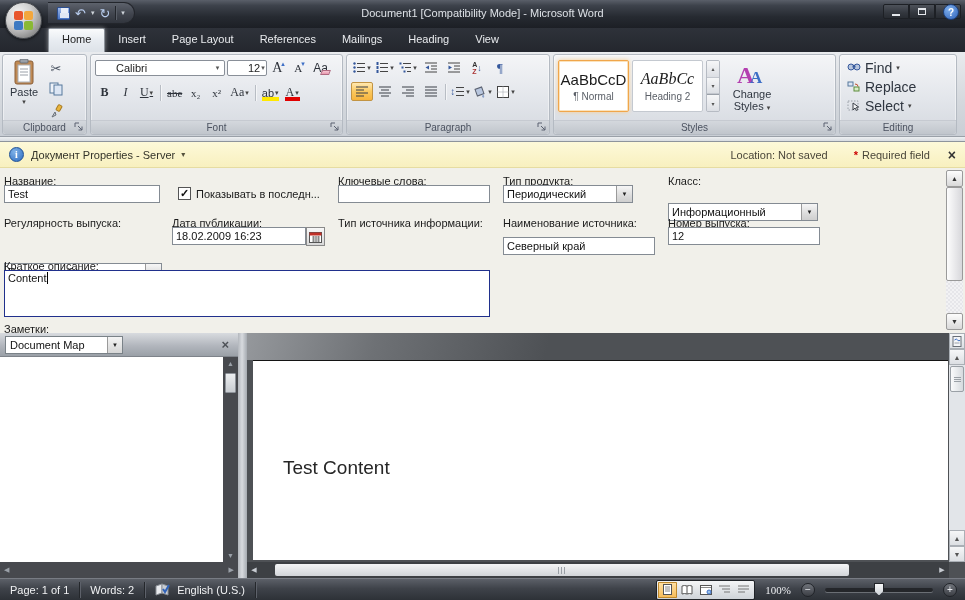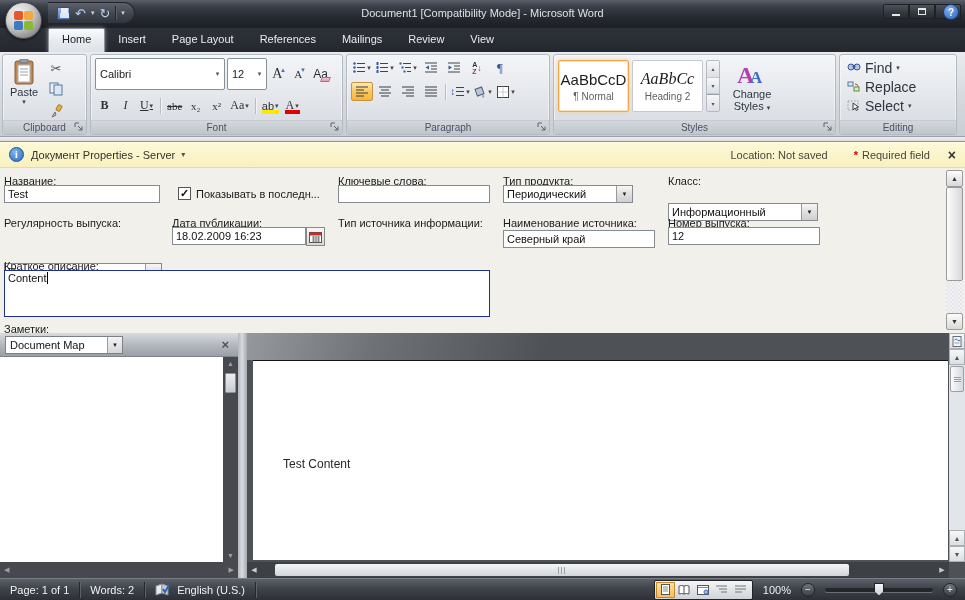--- a/index.html
+++ b/index.html
@@ -61,22 +61,22 @@
   .grp-clipboard { width:85px; }
   .clip-flex { display:flex; height:100%; }
   .pastebtn { width:42px; display:flex; flex-direction:column; align-items:center; padding-top:4px; gap:1px; }
   .pastebtn .lbl { font-size:11px; color:#2f3640; }
   .pastebtn .dd { font-size:7px; color:#444; line-height:5px; }
   .clip-col { display:flex; flex-direction:column; padding-top:4px; gap:3px; }
   .sbtn { width:22px; height:19px; display:flex; align-items:center; justify-content:center; font-size:13px; color:#4d5664; }
 
   .grp-font { width:253px; }
   .fr { display:flex; align-items:center; padding:3px 4px 0 4px; gap:2px; }
-  .combo { height:32px; background:#fff; border:1px solid #898f98; border-radius:2px;
-    display:flex; align-items:center; font-size:11px; color:#222; padding-left:4px; position:relative; }
+  .combo { height:16px; background:#fff; border:1px solid #898f98; border-radius:2px;
+    display:flex; align-items:center; font-size:11px; color:#222; padding-left:20px; position:relative; }
   .combo .arr { margin-left:auto; width:13px; height:100%; display:flex; align-items:center; justify-content:center;
     font-size:7px; color:#555; }
   .fbtn { min-width:19px; height:19px; display:flex; align-items:center; justify-content:center;
     font-size:12px; color:#2e333b; padding:0 2px; }
   .fbtn .dd { font-size:7px; color:#444; margin-left:1px; }
   .serif { font-family:"Liberation Serif", serif; }
   .vsep { width:1px; height:16px; background:#b8bdc4; margin:0 2px; box-shadow:1px 0 0 #f4f5f7; }
   .underbar { position:relative; }
   .underbar:after { content:""; position:absolute; left:2px; right:2px; bottom:1px; height:4px; }
   .hl-btn:after { background:#ffe800; }
@@ -187,21 +187,21 @@
   .dm-hscroll { position:absolute; left:0; bottom:0; width:238px; height:16px; background:#47494e;
     display:flex; align-items:center; justify-content:space-between; padding:0 4px; font-size:7px; color:#9aa0a8; }
 
   .splitter { position:absolute; left:238px; top:0; width:9px; height:245px;
     background:linear-gradient(90deg,#b3b7bd,#d8dbdf 45%,#a6abb1); }
 
   .docarea { position:absolute; left:247px; top:0; right:0; height:245px; background:#4e5155; overflow:hidden; }
   .docarea .wedge { position:absolute; left:0; top:0; width:100%; height:27px;
     background:linear-gradient(105deg, #95989c 0%, #6e7175 18%, #4e5155 42%); }
   .page { position:absolute; left:6px; right:17px; top:27px; bottom:18px; background:#fff; border-top:1px solid #141414; }
-  .doc-text { position:absolute; left:30px; top:96px; font-size:12px; color:#262626; }
+  .doc-text { position:absolute; left:30px; top:96px; font-size:19px; color:#262626; }
   .doc-vscroll { position:absolute; right:0; top:0; bottom:16px; width:16px; background:#e2e5e9; display:flex; flex-direction:column; }
   .doc-vscroll .cell { height:16px; display:flex; align-items:center; justify-content:center;
     background:linear-gradient(#f6f7f8,#dcdfe3); border:1px solid #aaafb5; font-size:7px; color:#555; }
   .doc-vscroll .thumb { height:26px; margin:1px; background:linear-gradient(90deg,#fafbfc,#d6dade); border:1px solid #9aa0a6;
     border-radius:2px; display:flex; align-items:center; justify-content:center; }
   .grip { width:7px; height:5px; background:repeating-linear-gradient(#9aa0a6 0 1px, transparent 1px 2px); }
   .doc-vscroll .track { flex:1; }
   .doc-hscroll { position:absolute; left:0; right:16px; bottom:0; height:16px; background:#3d4044; display:flex; align-items:center; }
   .doc-hscroll .a { width:14px; text-align:center; font-size:7px; color:#c8ccd2; }
   .doc-hscroll .thumb { position:absolute; left:28px; right:100px; top:2px; bottom:2px;
@@ -211,21 +211,21 @@
   
   .statusbar { position:absolute; left:0; top:578px; width:965px; height:22px;
     background:linear-gradient(#5c6068,#3f434a 45%,#2d3137); border-top:1px solid #787c84;
     display:flex; align-items:center; font-size:11px; color:#f0f1f3; }
   .seg { padding:0 10px; display:flex; align-items:center; gap:6px; height:100%; }
   .sdiv { width:1px; height:16px; background:#24272b; box-shadow:1px 0 0 #5d616a; }
   .sb-right { margin-left:auto; display:flex; align-items:center; gap:10px; padding-right:8px; }
   .viewbox { display:flex; background:linear-gradient(#f4f5f6,#cfd3d8); border:1px solid #202328; border-radius:2px; padding:1px; }
   .vbtn { width:19px; height:16px; display:flex; align-items:center; justify-content:center; border-radius:1px; }
   .vbtn.active { background:linear-gradient(#ffe2a8,#f7bb56); box-shadow:inset 0 0 0 1px #c08a2d; }
-  .zoomtxt { color:#eceef1; }
+  .zoomtxt { color:#eceef1;font-family:Liberation Serif, serif; }
   .zbtn { width:14px; height:14px; border-radius:50%; background:linear-gradient(#70747b,#3b3e44); border:1px solid #202328;
     color:#e8eaee; font-size:10px; line-height:12px; text-align:center; }
   .ztrack { position:relative; width:108px; height:4px; background:#24262a; border-radius:2px; box-shadow:0 1px 0 #6a6e74; }
   .zthumb { position:absolute; left:50%; top:-5px; margin-left:-5px; width:10px; height:13px;
     background:linear-gradient(#f5f6f7,#cfd3d8); border:1px solid #202328;
     clip-path:polygon(0 0,100% 0,100% 62%,50% 100%,0 62%); }
 </style>
 </head>
 <body>
 
@@ -262,21 +262,21 @@
       </span>
   </div>
 
   <div class="tabrow">
     <div class="tabs">
       <div class="tab active">Home</div>
       <div class="tab">Insert</div>
       <div class="tab">Page Layout</div>
       <div class="tab">References</div>
       <div class="tab">Mailings</div>
-      <div class="tab">Review</div>
+      <div class="tab">Heading</div>
       <div class="tab">View</div>
     </div>
   </div>
   <div class="helpbtn">
       <span>?</span>
     </div>
 
   <div class="ribbon">
 
     <div class="group grp-clipboard">
@@ -646,21 +646,21 @@
       </svg>
     </div>
 
     <div class="fld" style="left:338px;top:45px"><span class="flabel">Тип источника информации:</span></div>
     <div class="dropdown fld" style="left:338px;top:59px;width:150px">
       <span>Местные СМИ</span>
       <span class="db">▼</span>
     </div>
 
     <div class="fld" style="left:503px;top:45px"><span class="flabel">Наименование источника:</span></div>
-    <input class="tinput fld" style="left: 503px; top: 62px; width: 152px;" value="Северный край">
+    <input class="tinput fld" style="left: 503px; top: 69px; width: 152px;" value="Северный край">
 
     <div class="fld" style="left:668px;top:45px"><span class="flabel">Номер выпуска:</span></div>
     <input class="tinput fld" style="left: 668px; top: 59px; width: 152px;" value="12">
 
     <div class="fld" style="left:4px;top:88px"><span class="flabel">Краткое описание:</span></div>
     <div class="descbox fld" style="left:4px;top:102px;width:486px;height:47px">
       <span>Content</span><span class="caret"></span>
     </div>
 
     <div class="fld" style="left:4px;top:151px"><span class="flabel">Заметки:</span></div>

